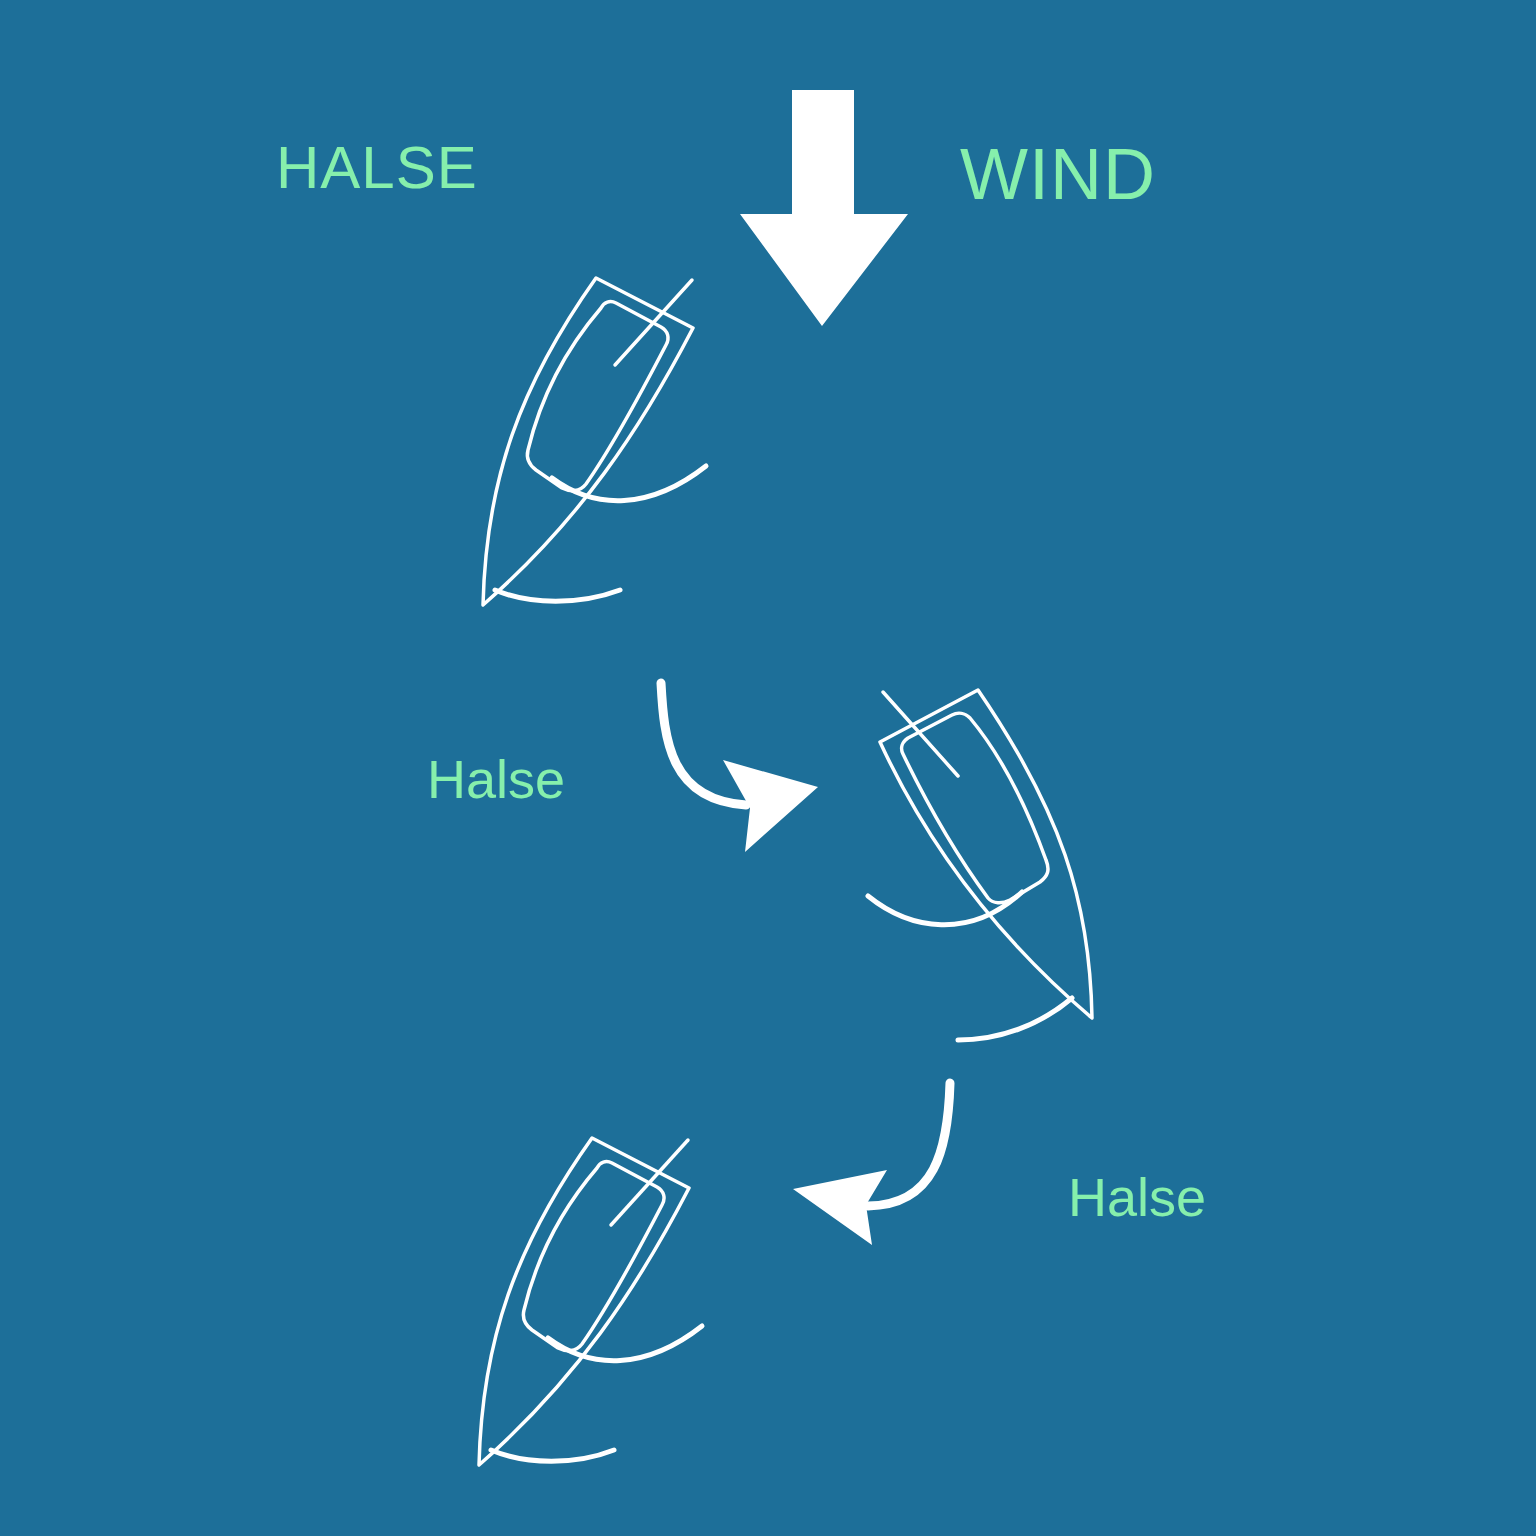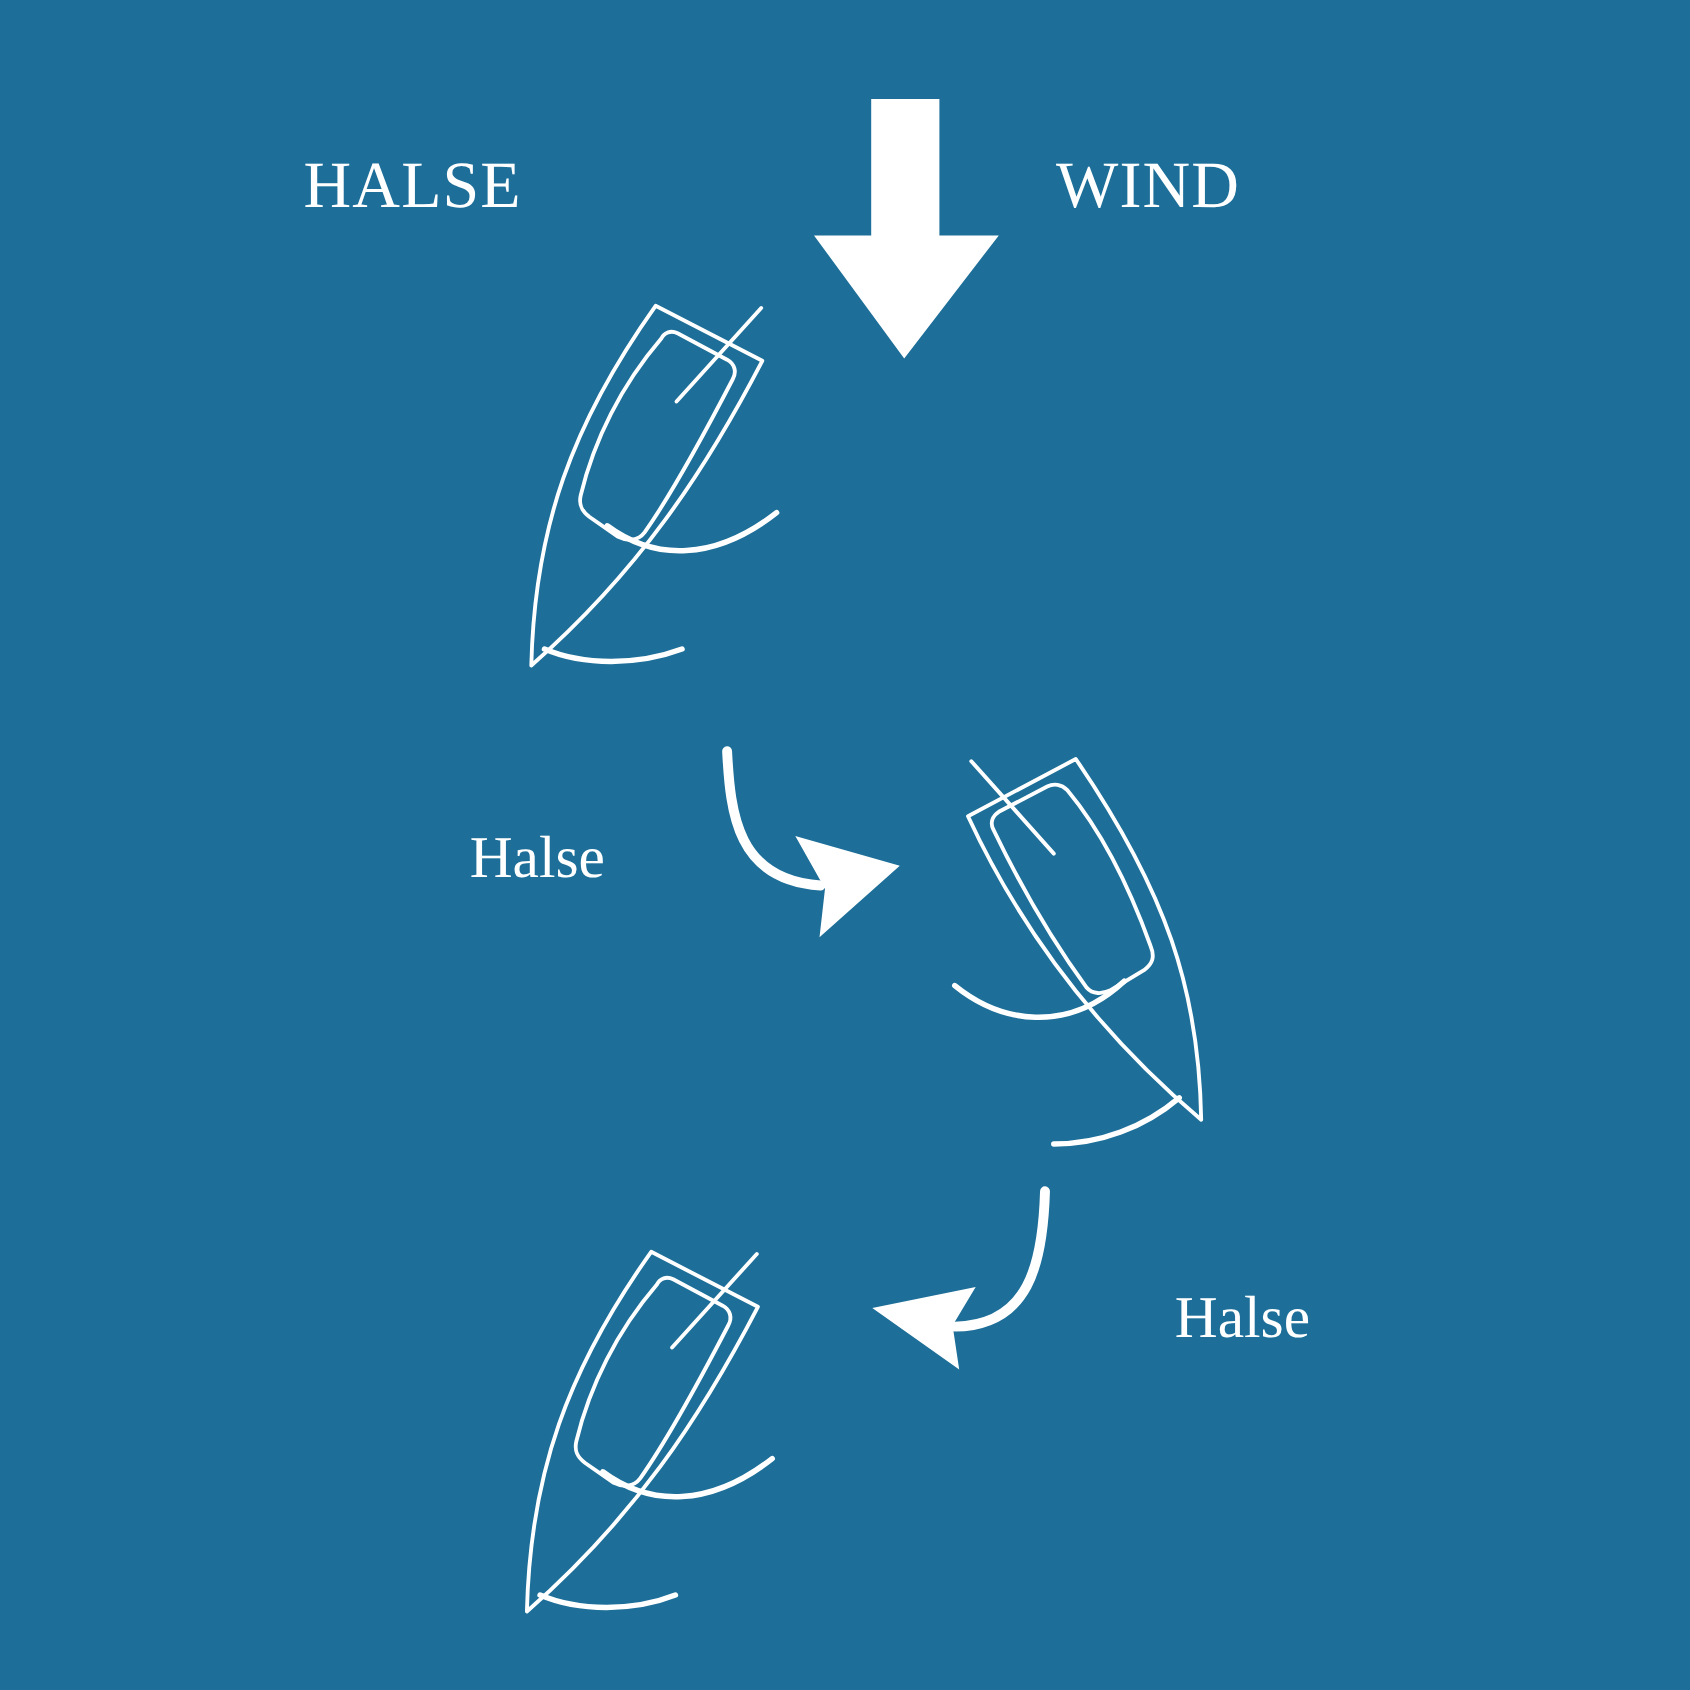--- a/index.html
+++ b/index.html
@@ -3,26 +3,26 @@
   <meta charset="utf-8">
   <style>
     html, body { margin: 0; padding: 0; }
     body {
       width: 1536px; height: 1536px;
       background: #1d6f99;
       position: relative; overflow: hidden;
       font-family: "DejaVu Sans", sans-serif;
     }
     .label {
-      position: absolute; color: #ffffff;
-      font-family: Liberation Serif, serif;
+      position: absolute; color: #86efac;
+      font-family: Liberation Sans, sans-serif;
       line-height: 1; white-space: nowrap;
     }
     .title-left { left: 276px; top: 138px; font-size: 60px; letter-spacing: 1px; }
-    .title-right { left: 960px; top: 138px; font-size: 60px; letter-spacing: 1px; }
+    .title-right { left: 960px; top: 138px; font-size: 72px; letter-spacing: 1px; }
     .step-1 { left: 427px; top: 752px; font-size: 54px; }
     .step-2 { left: 1068px; top: 1170px; font-size: 54px; }
     svg.diagram { position: absolute; left: 0; top: 0; }
   </style>
 </head>
 <body>
 
 <div class="label title-left">HALSE</div>
 <div class="label title-right">WIND</div>
 <div class="label step-1">Halse</div>

